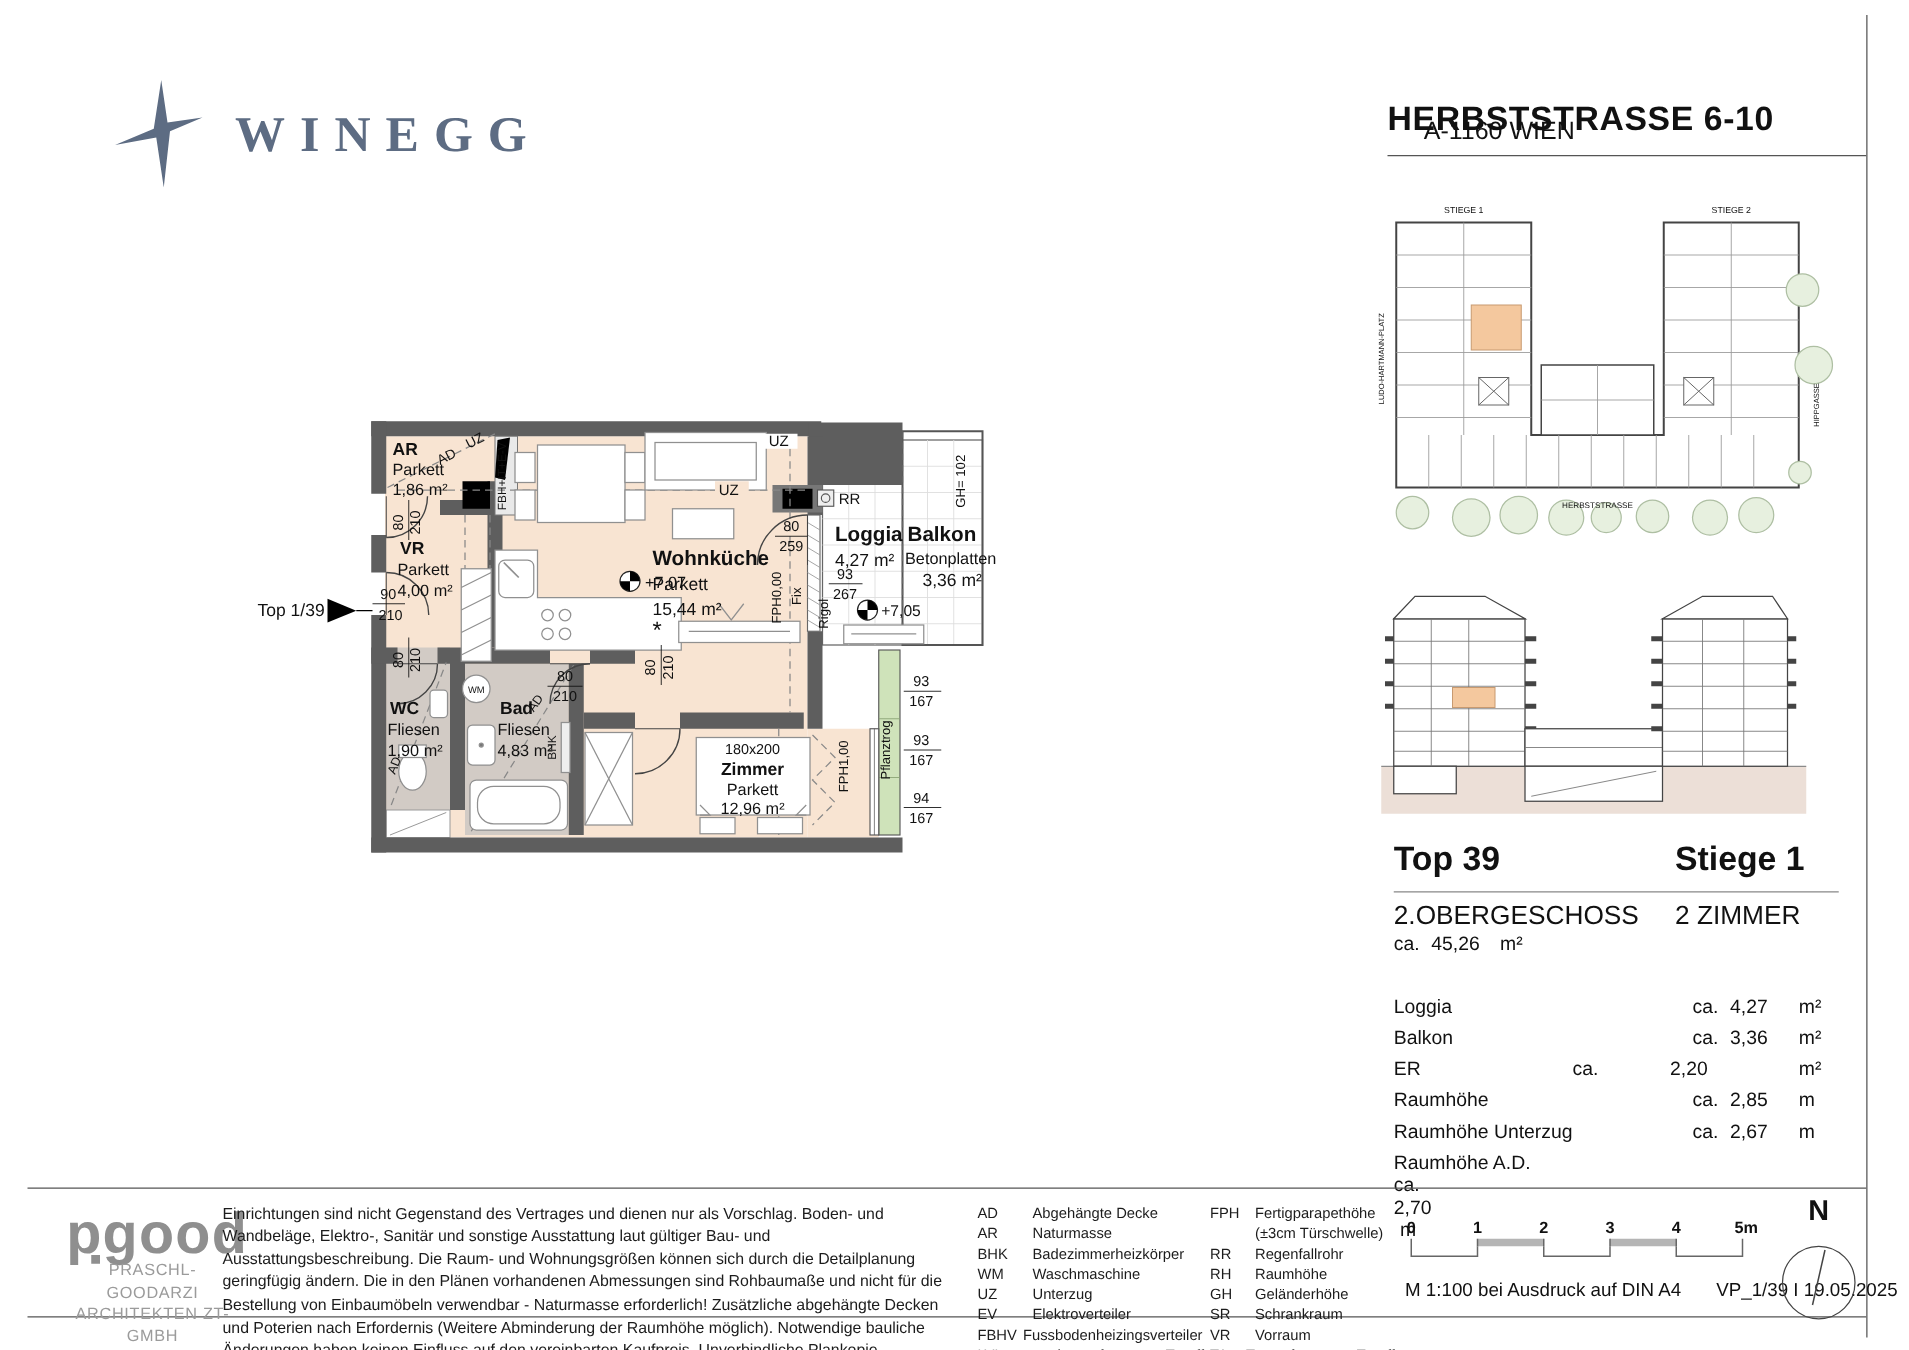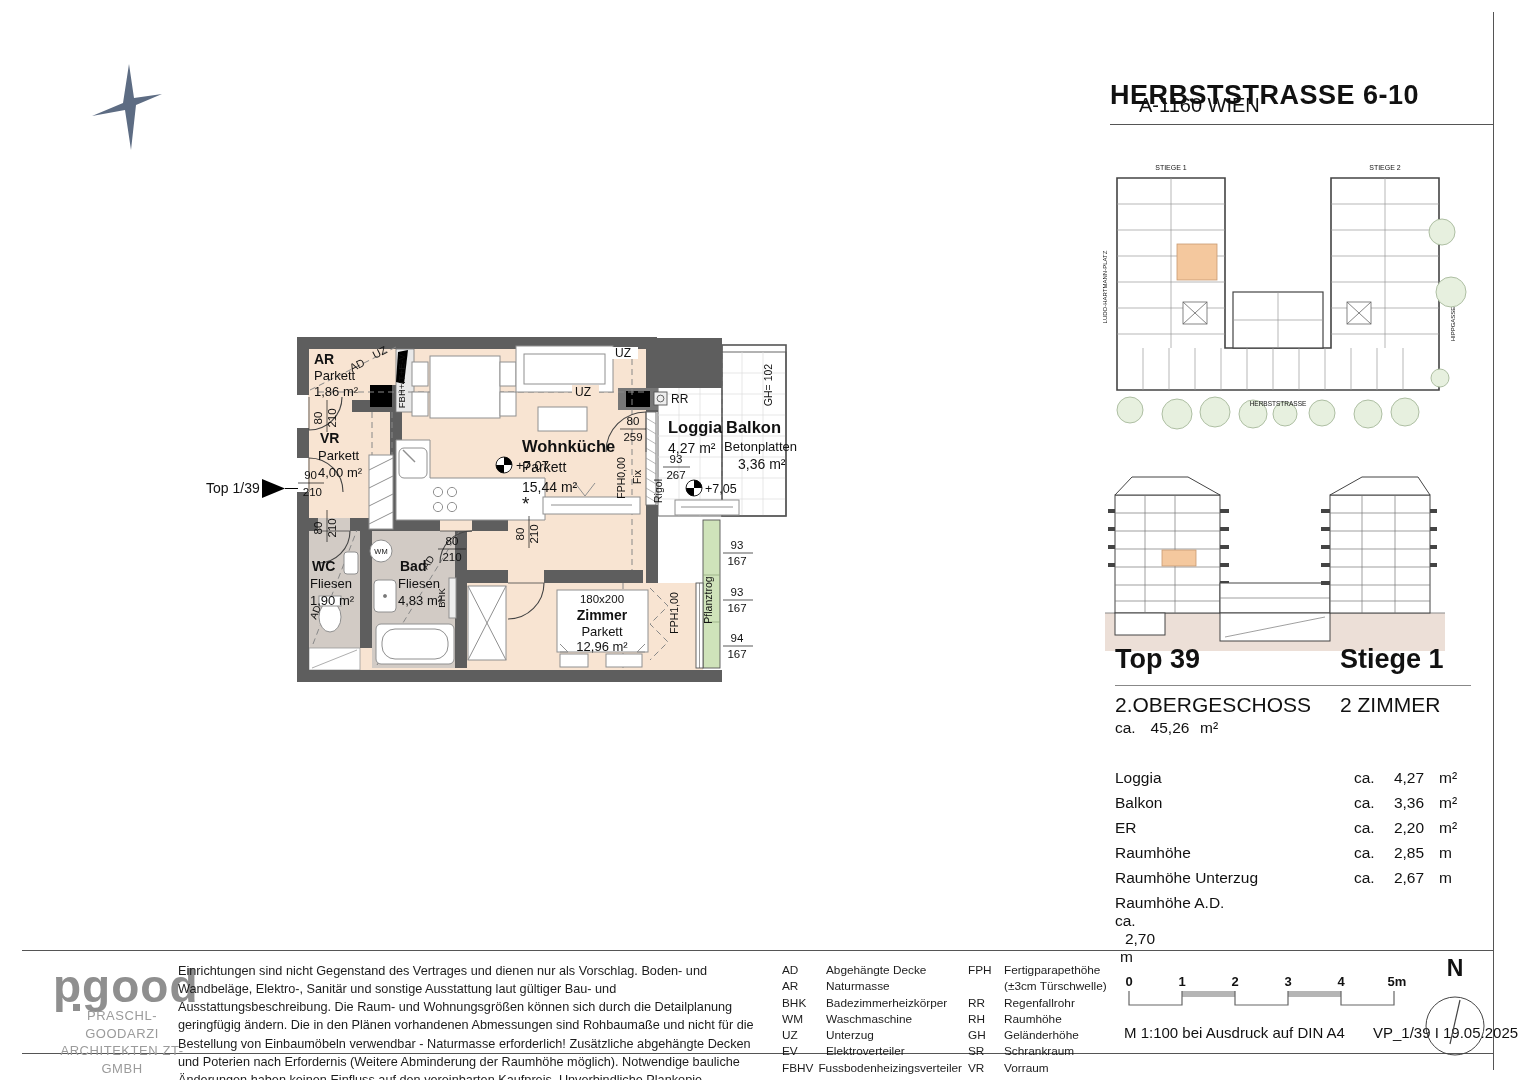--- a/index.html
+++ b/index.html
@@ -23,39 +23,40 @@
   .dim{font-size:11.5px;}
   .ann{font-size:10.5px;}
   .ann-s{font-size:9.5px;}
   .lvl{font-size:13px;}
   
   .info-top{font-size:27px;font-weight:bold;}
   .info-floor{font-size:21px;}
   .irow{position:absolute;left:2px;width:358px;display:flex;font-size:15.5px;}
   .ilabel{flex:1;}
   .ica{width:30px;}
-  .ival{width:50px;text-align:center;}
+  .ival{width:50px;text-align:left;}
   .iunit{width:34px;padding-left:5px;}
   
   .pgood-name{font-size:46px;font-weight:bold;color:#8f8f8f;letter-spacing:1px;line-height:.9;}
   .pgood-cap{font-size:13px;color:#9b9b9b;letter-spacing:.55px;text-align:center;line-height:1.35;}
   .disclaimer{left:178px;top:962px;width:592px;font-size:12.7px;line-height:1.43;color:#1c1c1c;}
   .legend{font-size:11.8px;line-height:1.38;color:#1c1c1c;}
   .lrow{display:flex;}
   .labbr1{width:44px;}
   .labbr2{width:36px;}
   .scale-note{left:1124px;top:1024px;font-size:15px;display:flex;gap:28px;}
 </style>
 </head>
 <body>
 
 <div class="abs brand">
   <svg width="72" height="86" viewBox="0 0 72 86">
     <path d="M37,0 L42,34 L70,30 L44,41 L39,86 L33,46 L0,52 L31,39 Z" fill="#5d6c83"></path>
   </svg>
+  <span class="brand-word">WINEGG</span>
 </div>
 <div class="abs proj-title">HERBSTSTRASSE 6-10</div>
 <div class="abs proj-addr">A-1160 WIEN</div>
 <div class="abs hrule" style="left:1110px;top:124px;width:383px;"></div>
 <div class="abs vrule" style="left:1493px;top:12px;height:1058px;"></div>
 
 <svg class="abs" style="left:195px;top:320px;" width="630" height="375" viewBox="195 320 630 375">
 
   <rect x="308" y="349" width="338" height="321" fill="#f8e4d2"></rect>
   <rect x="646" y="583" width="57" height="87" fill="#f8e4d2"></rect>
@@ -406,21 +407,21 @@
     <rect x="221" y="80" width="9" height="4"></rect>
       <rect x="221" y="98" width="9" height="4"></rect>
     <rect x="221" y="116" width="9" height="4"></rect>
     <rect x="330" y="44" width="7" height="4"></rect>
       <rect x="330" y="62" width="7" height="4"></rect>
     <rect x="330" y="80" width="7" height="4"></rect>
       <rect x="330" y="98" width="7" height="4"></rect>
   </g>
 </svg>
 
-<div class="abs" style="left:1113px;top:644px;width:362px;height:270px;">
+<div class="abs" style="left:1113px;top:672px;width:362px;height:270px;">
   <span class="abs info-top" style="left:2px;top:0;">Top 39</span>
   <span class="abs info-top" style="left:227px;top:0;">Stiege 1</span>
   <div class="abs hrule" style="left:2px;top:41px;width:356px;background:#888;"></div>
   <span class="abs info-floor" style="left:2px;top:49px;">2.OBERGESCHOSS</span>
   <span class="abs info-floor" style="left:227px;top:49px;">2 ZIMMER</span>
 
   <div class="irow" style="top:75px;">
     <span class="ica">ca.</span>
     <span class="ival">45,26</span>
     <span class="iunit">m²</span>
@@ -430,21 +431,21 @@
     <span class="ica">ca.</span>
     <span class="ival">4,27</span>
     <span class="iunit">m²</span>
   </div>
   <div class="irow" style="top:150px;">
     <span class="ilabel">Balkon</span>
     <span class="ica">ca.</span>
     <span class="ival">3,36</span>
     <span class="iunit">m²</span>
   </div>
-  <div class="irow" style="top:175px;">
+  <div class="irow" style="top:175px;gap:48px;">
     <span class="ilabel">ER</span>
     <span class="ica">ca.</span>
     <span class="ival">2,20</span>
     <span class="iunit">m²</span>
   </div>
   <div class="irow" style="top:200px;">
     <span class="ilabel">Raumhöhe</span>
     <span class="ica">ca.</span>
     <span class="ival">2,85</span>
     <span class="iunit">m</span>

